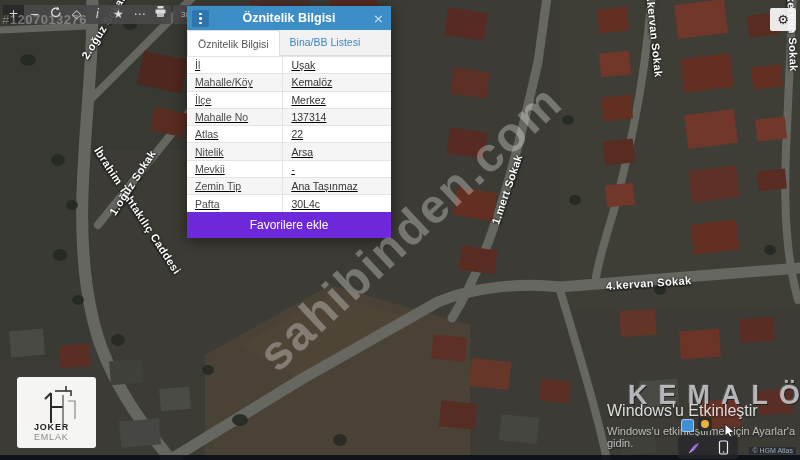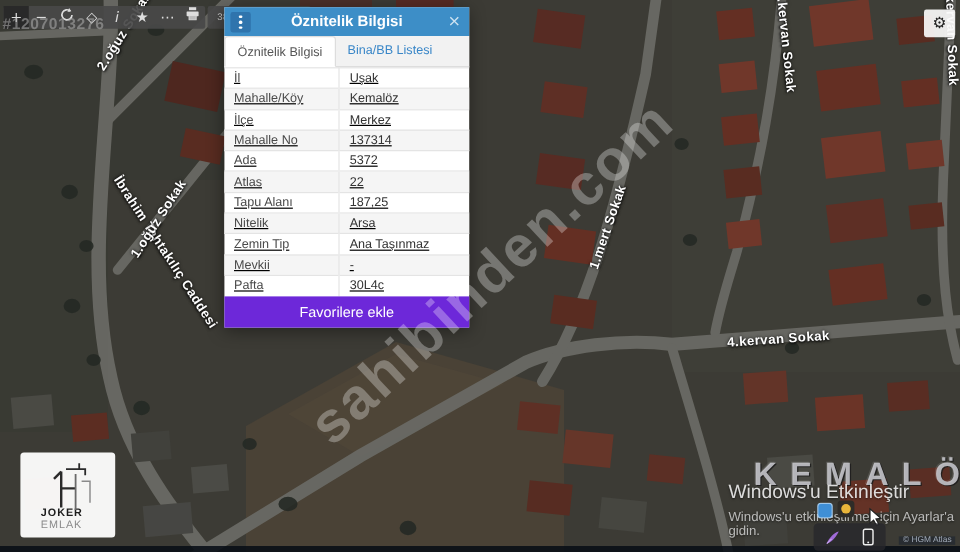--- a/index.html
+++ b/index.html
@@ -243,42 +243,34 @@
           </tr>
       <tr>
         <td class="lbl">İlçe</td>
         <td>Merkez</td>
           </tr>
       <tr>
         <td class="lbl">Mahalle No</td>
         <td>137314</td>
           </tr>
       <tr>
-        <td class="lbl">Ada</td>
-        <td>5372</td>
-          </tr>
-      <tr>
         <td class="lbl">Atlas</td>
         <td>22</td>
           </tr>
       <tr>
-        <td class="lbl">Tapu Alanı</td>
-        <td>187,25</td>
-          </tr>
-      <tr>
         <td class="lbl">Nitelik</td>
         <td>Arsa</td>
           </tr>
       <tr>
+        <td class="lbl">Mevkii</td>
+        <td>-</td>
+          </tr>
+      <tr>
         <td class="lbl">Zemin Tip</td>
         <td>Ana Taşınmaz</td>
-          </tr>
-      <tr>
-        <td class="lbl">Mevkii</td>
-        <td>-</td>
           </tr>
       <tr>
         <td class="lbl">Pafta</td>
         <td>30L4c</td>
           </tr>
     </tbody>
       </table>
     <button id="fav-btn">Favorilere ekle</button>
   </div>
 

